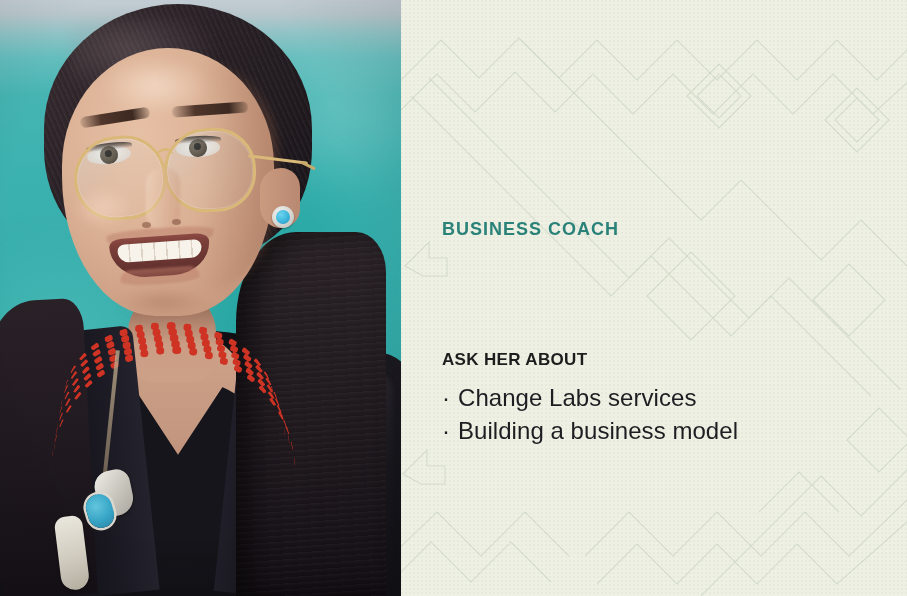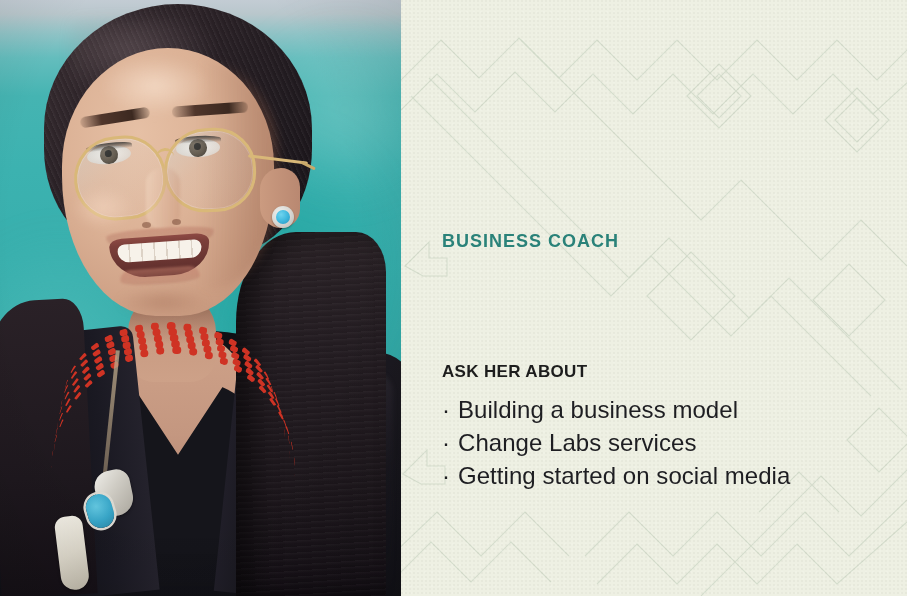--- a/index.html
+++ b/index.html
@@ -471,21 +471,21 @@
     opacity: .45;
     background-image:
       radial-gradient(circle at 1px 1px, rgba(150,150,135,.30) 0.5px, rgba(0,0,0,0) 1px),
       radial-gradient(circle at 3px 5px, rgba(255,255,255,.45) 0.5px, rgba(0,0,0,0) 1px);
     background-size: 4px 4px, 7px 7px;
   }
 
   .info-content {
     position: absolute;
     left: 41px;
-    top: 12px;
+    top: 0;
     width: 460px;
     height: 525px;
   }
 
   .eyebrow {
     position: absolute;
     left: 0;
     top: 219px;
     font-size: 18px;
     font-weight: bold;
@@ -660,24 +660,21 @@
     </svg>
 
     <div class="noise-layer"></div>
 
     <div class="info-content">
       <div class="eyebrow">BUSINESS COACH</div>
       <div class="ask-label">ASK HER ABOUT</div>
 
       <ul class="bullets">
         <li>
-          <span class="dot">·</span><span>Building a business model</span>
-        </li>
-        <li>
           <span class="dot">·</span><span>Change Labs services</span>
         </li>
         <li>
-          <span class="dot">·</span><span>Getting started on social media</span>
+          <span class="dot">·</span><span>Building a business model</span>
         </li>
       </ul>
     </div>
   </div>
 </div>
 
 </body></html>

